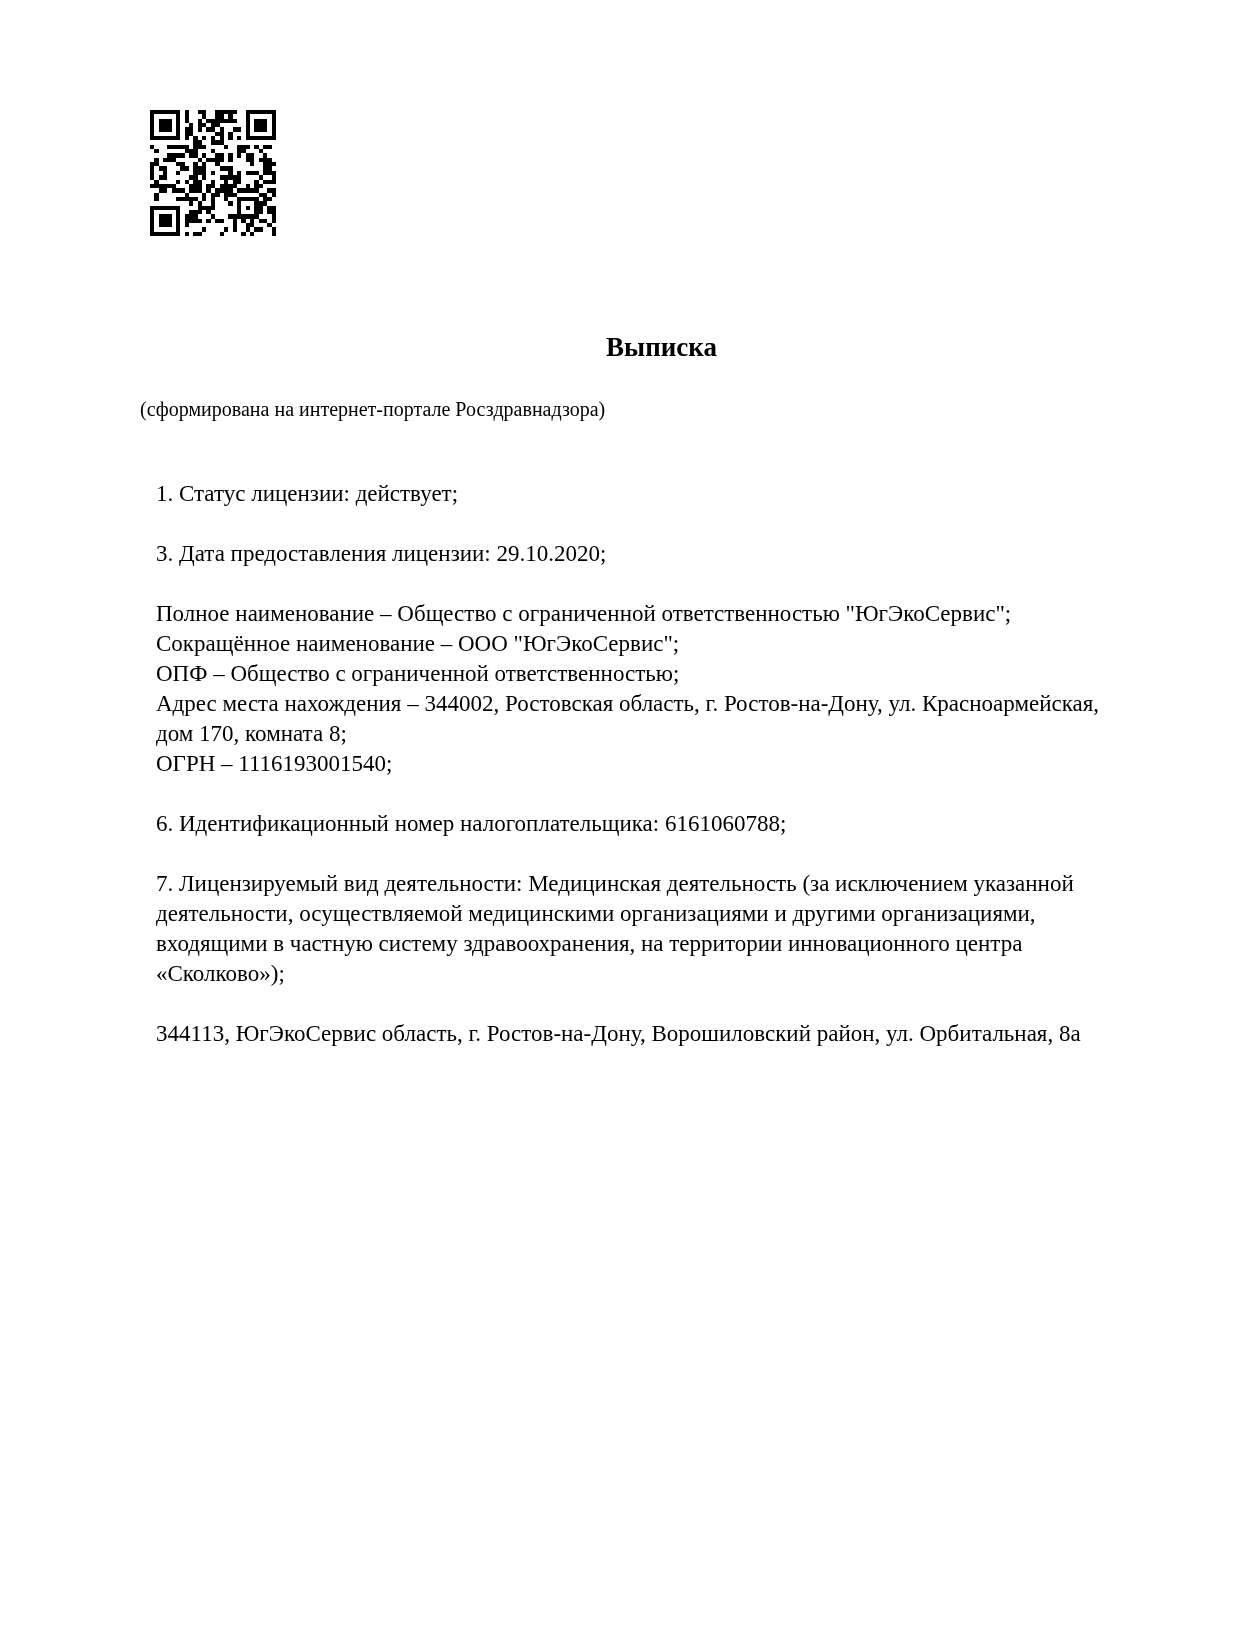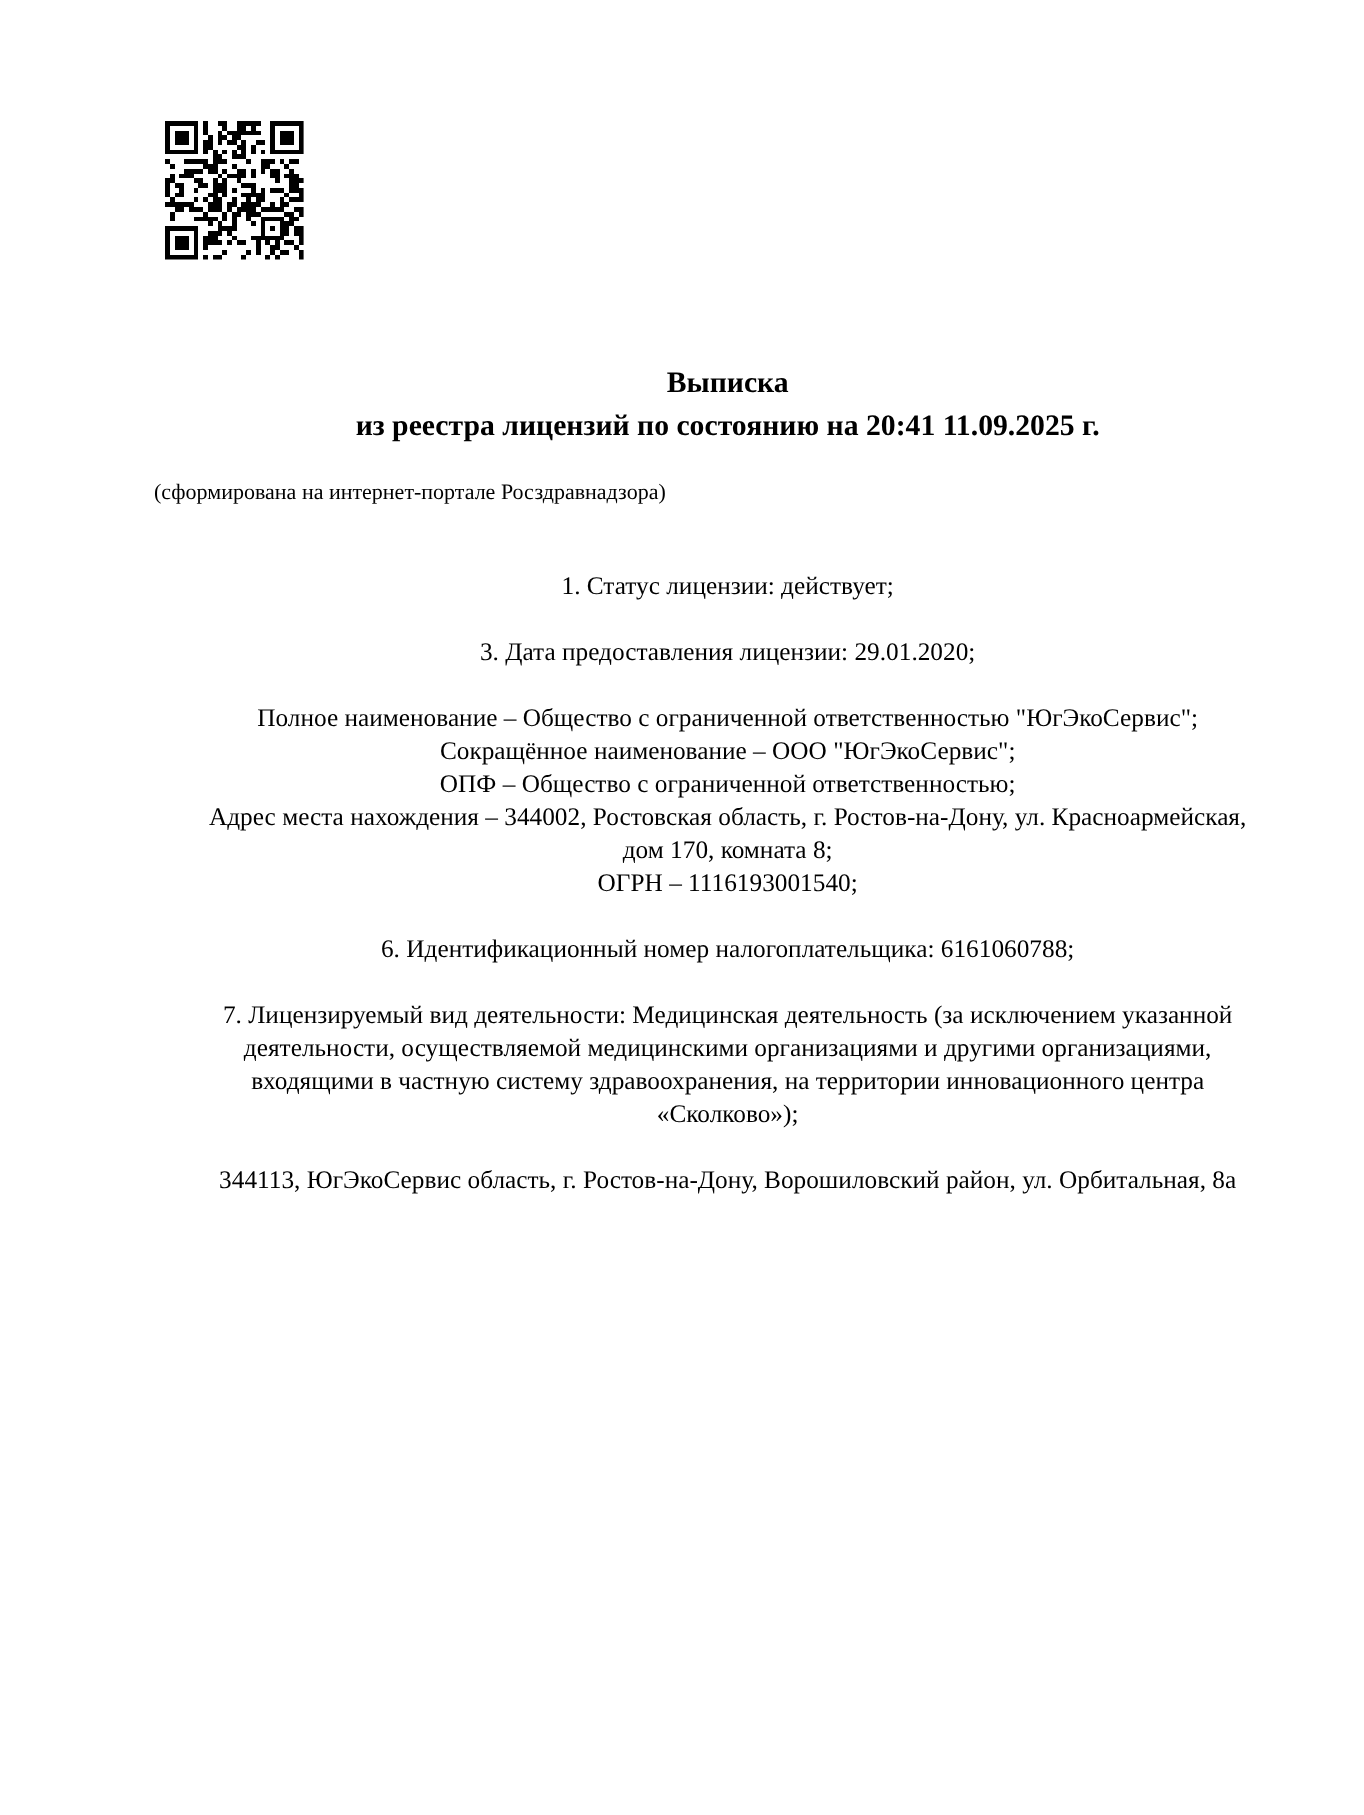--- a/index.html
+++ b/index.html
@@ -36,23 +36,23 @@
     text-align: left;
     font-size: 20px;
     line-height: 26px;
   }
   .doc-body {
     margin-top: 57px;
     font-size: 23px;
     line-height: 30px;
   }
   .doc-body p {
-    margin: 0 0 30px 0;
+    margin: 0 0 30px 16px;
     white-space: pre-line; 
-    text-align: center;
+    text-align: left;
   }
   .doc-body p:last-child { margin-bottom: 0; }
 </style>
 </head>
 <body>
 
 <div class="page">
 
   <svg id="qr-svg" class="qr" viewBox="0 0 29 29" shape-rendering="crispEdges">
       <rect x="0" y="0" width="1" height="1" fill="#000000"></rect>
@@ -459,28 +459,27 @@
       <rect x="16" y="28" width="1" height="1" fill="#000000"></rect>
       <rect x="21" y="28" width="1" height="1" fill="#000000"></rect>
       <rect x="23" y="28" width="1" height="1" fill="#000000"></rect>
       <rect x="28" y="28" width="1" height="1" fill="#000000"></rect>
     </svg>
 
   <div class="content">
 
     <div class="title">
       <div>Выписка</div>
-      <div>из реестра лицензий по состоянию на 20:41 11.09.2025 г.</div>
     </div>
 
     <div class="subtitle">(сформирована на интернет-портале Росздравнадзора)</div>
 
     <div class="doc-body">
       <p>1. Статус лицензии: действует;</p>
-      <p>3. Дата предоставления лицензии: 29.01.2020;</p>
+      <p>3. Дата предоставления лицензии: 29.10.2020;</p>
       <p>Полное наименование – Общество с ограниченной ответственностью "ЮгЭкоСервис";
 Сокращённое наименование – ООО "ЮгЭкоСервис";
 ОПФ – Общество с ограниченной ответственностью;
 Адрес места нахождения – 344002, Ростовская область, г. Ростов-на-Дону, ул. Красноармейская,
 дом 170, комната 8;
 ОГРН – 1116193001540;</p>
       <p>6. Идентификационный номер налогоплательщика: 6161060788;</p>
       <p>7. Лицензируемый вид деятельности: Медицинская деятельность (за исключением указанной
 деятельности, осуществляемой медицинскими организациями и другими организациями,
 входящими в частную систему здравоохранения, на территории инновационного центра

